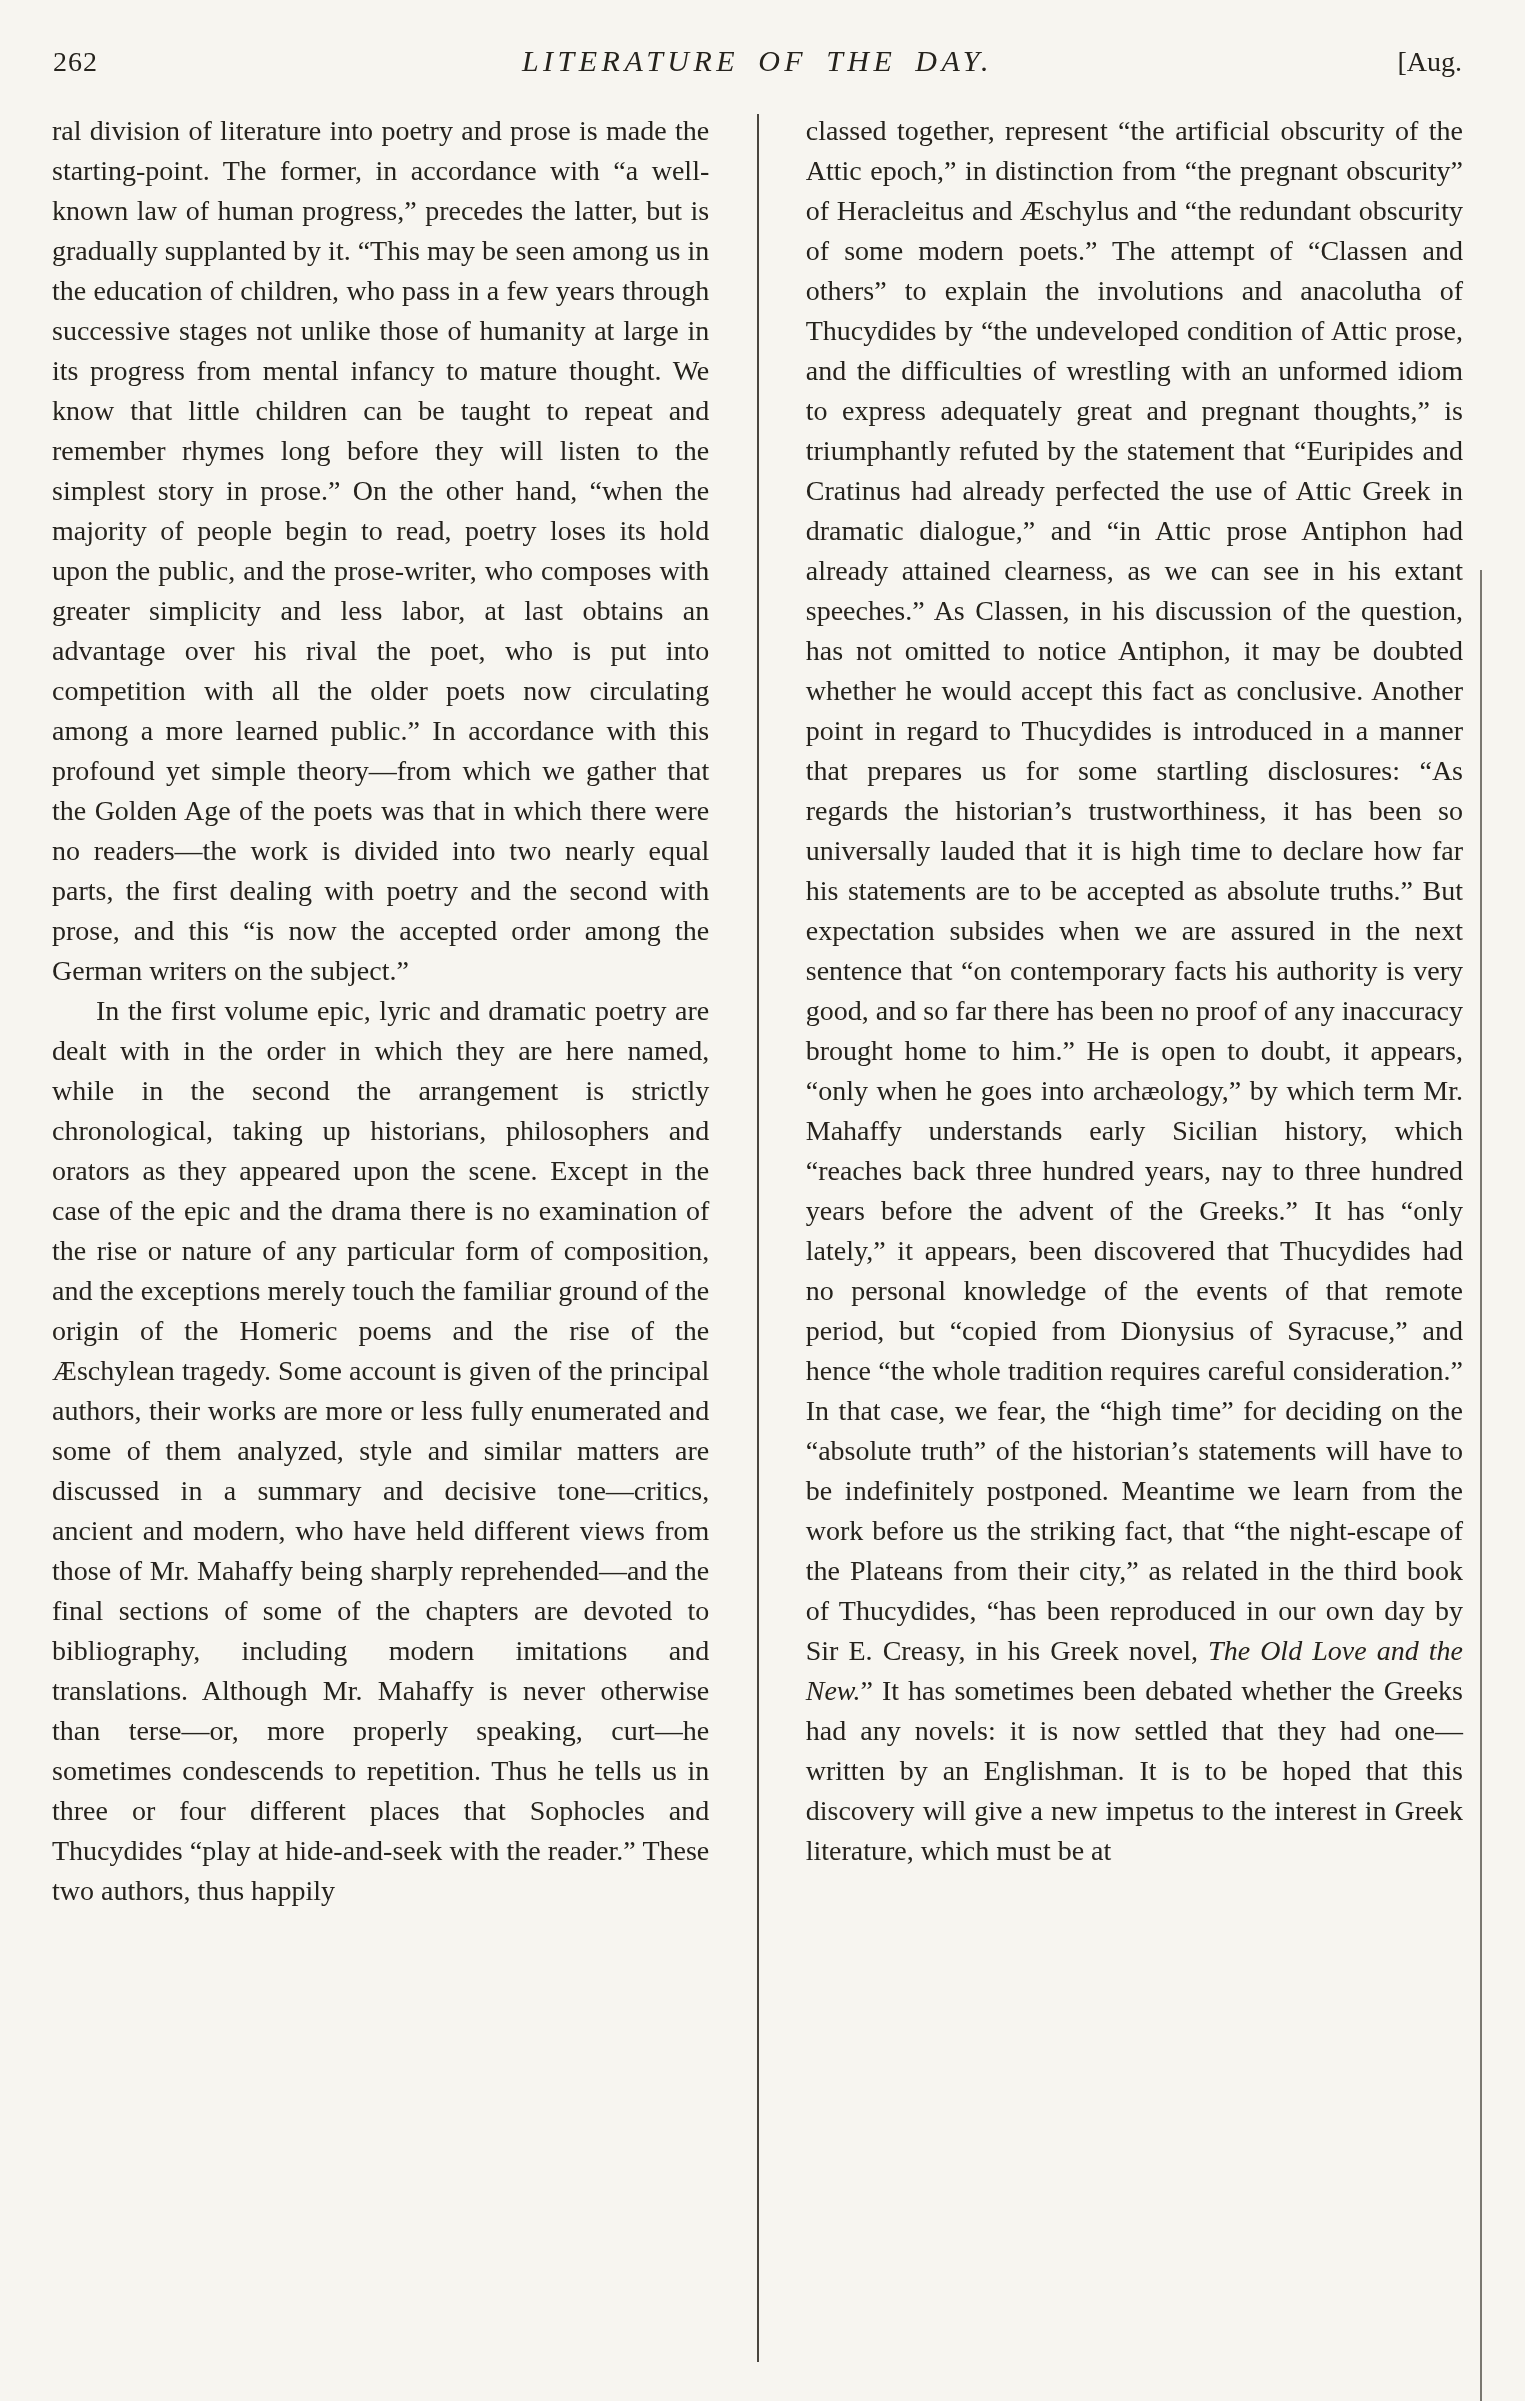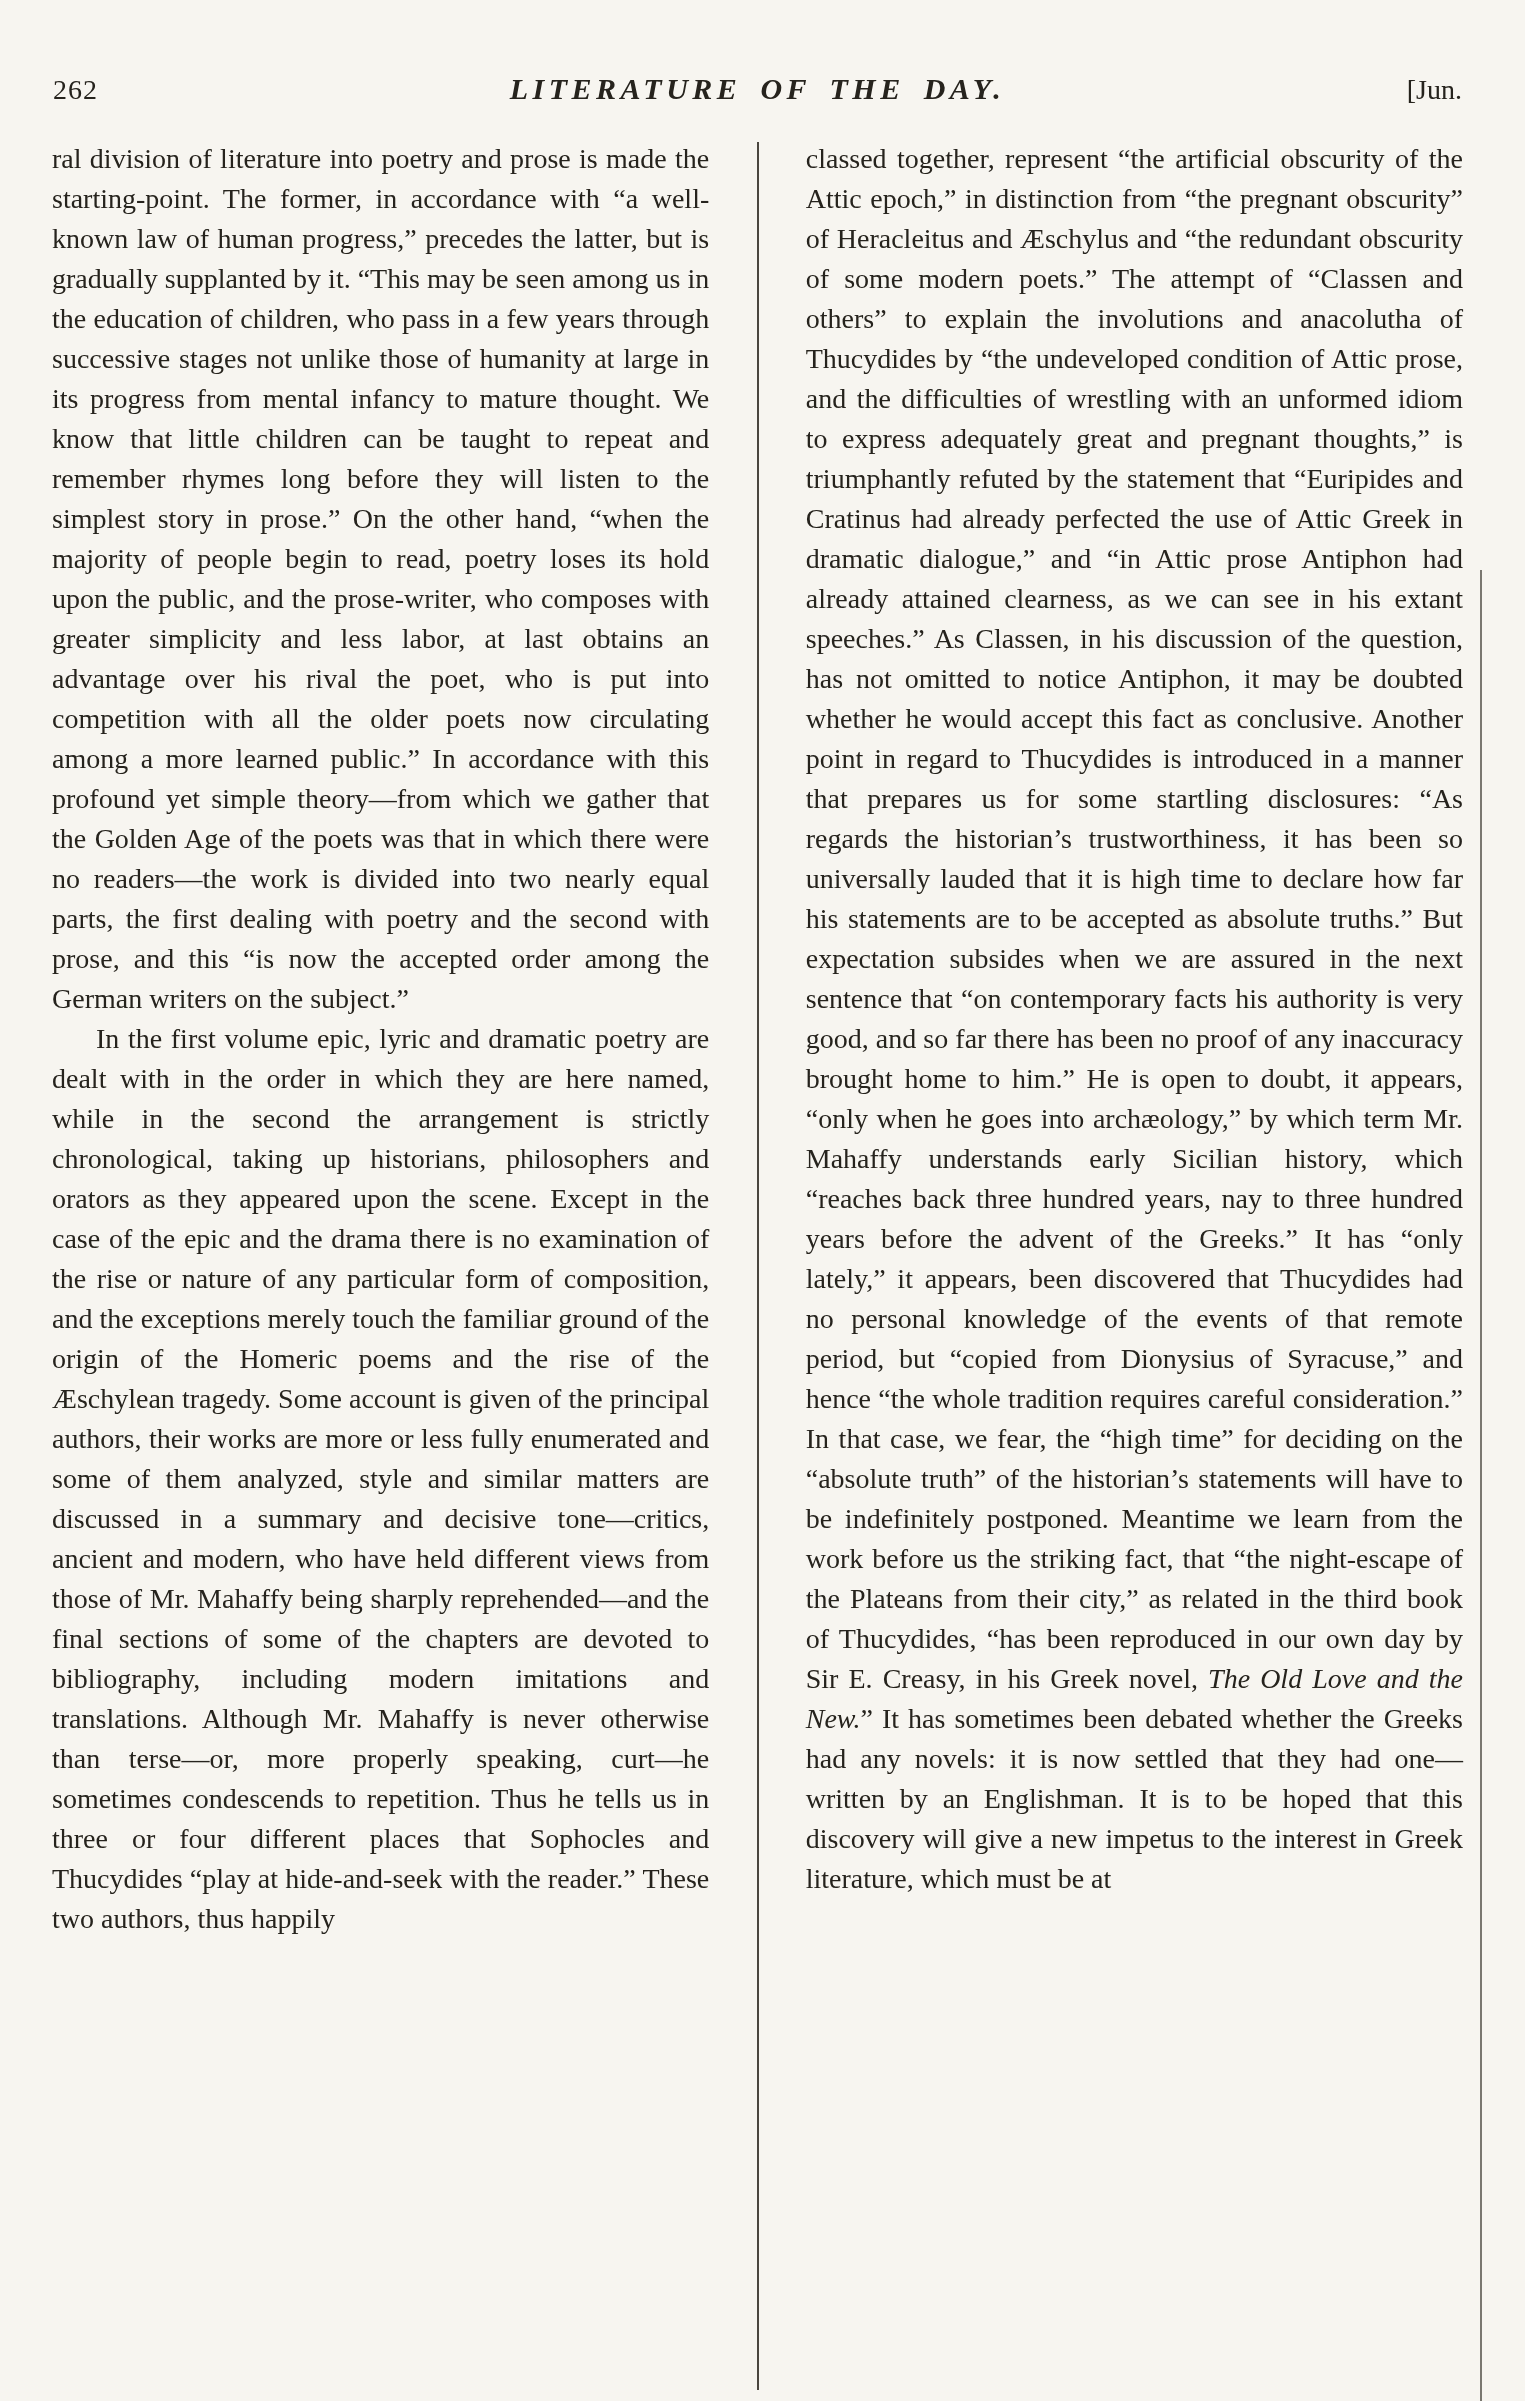--- a/index.html
+++ b/index.html
@@ -29,25 +29,24 @@
   }
   .page-number {
     font-size: 28px;
     width: 149px;
     letter-spacing: 1px;
   }
   .journal-title {
     flex: 1;
     text-align: center;
     font-style: italic;
-    font-weight: bold;
+    font-weight: normal;
     font-size: 30px;
     letter-spacing: 4.5px;
     word-spacing: 7px;
-    margin-top: 28px;
   }
   .date-label {
     font-size: 28px;
     width: 149px;
     text-align: right;
   }
   .columns {
     display: flex;
     margin-top: 33px;
     align-items: stretch;
@@ -87,21 +86,21 @@
   }
 </style>
 </head>
 <body>
 
 <div class="page">
 
   <div class="running-head">
     <span class="page-number">262</span>
     <span class="journal-title">LITERATURE OF THE DAY.</span>
-    <span class="date-label">[Jun.</span>
+    <span class="date-label">[Aug.</span>
   </div>
 
   <div class="columns">
 
     <div class="column">
       <p>ral division of literature into poetry and prose is made the starting-point.  The former, in accordance with “a well-known law of human progress,” precedes the latter, but is gradually supplanted by it.  “This may be seen among us in the education of children, who pass in a few years through successive stages not unlike those of humanity at large in its progress from mental infancy to mature thought.  We know that little children can be taught to repeat and remember rhymes long before they will listen to the simplest story in prose.”  On the other hand, “when the majority of people begin to read, poetry loses its hold upon the public, and the prose-writer, who composes with greater simplicity and less labor, at last obtains an advantage over his rival the poet, who is put into competition with all the older poets now circulating among a more learned public.”  In accordance with this profound yet simple theory—from which we gather that the Golden Age of the poets was that in which there were no readers—the work is divided into two nearly equal parts, the first dealing with poetry and the second with prose, and this “is now the accepted order among the German writers on the subject.”</p>
       <p class="indented">In the first volume epic, lyric and dramatic poetry are dealt with in the order in which they are here named, while in the second the arrangement is strictly chronological, taking up historians, philosophers and orators as they appeared upon the scene.  Except in the case of the epic and the drama there is no examination of the rise or nature of any particular form of composition, and the exceptions merely touch the familiar ground of the origin of the Homeric poems and the rise of the Æschylean tragedy.  Some account is given of the principal authors, their works are more or less fully enumerated and some of them analyzed, style and similar matters are discussed in a summary and decisive tone—critics, ancient and modern, who have held different views from those of Mr. Mahaffy being sharply reprehended—and the final sections of some of the chapters are devoted to bibliography, including modern imitations and translations.  Although Mr. Mahaffy is never otherwise than terse—or, more properly speaking, curt—he sometimes condescends to repetition.  Thus he tells us in three or four different places that Sophocles and Thucydides “play at hide-and-seek with the reader.”  These two authors, thus happily</p>
     </div>
 
     <div class="column-divider"></div>

